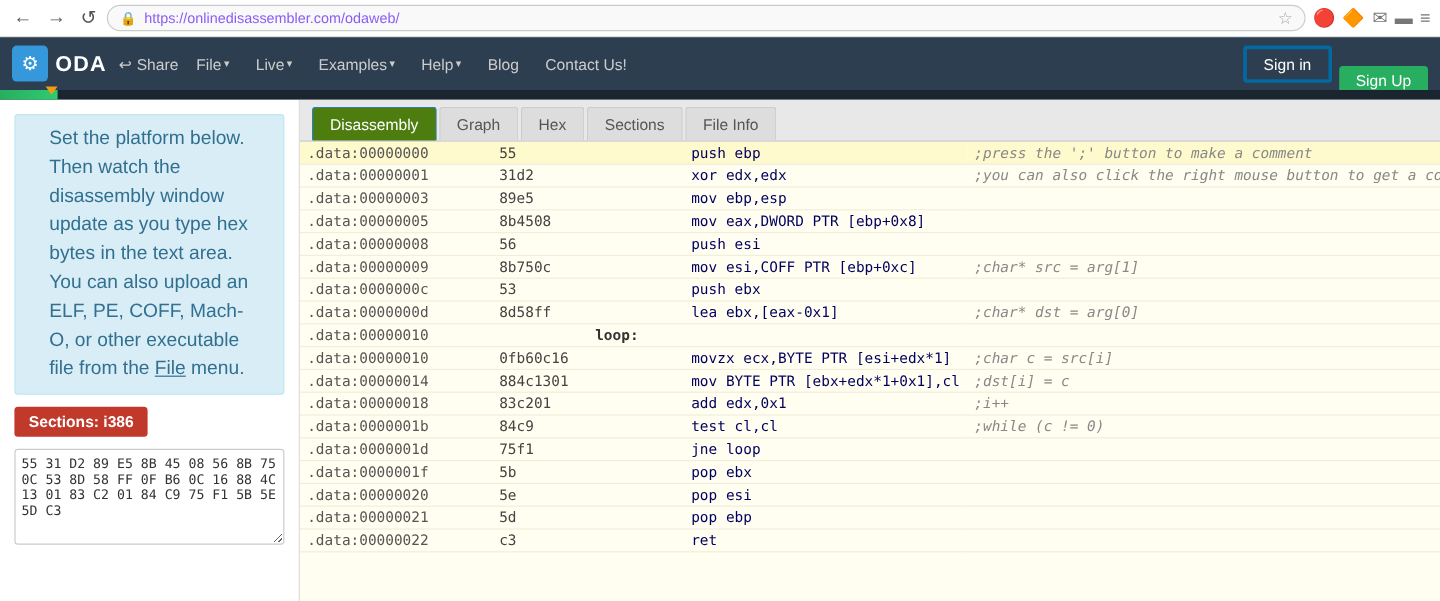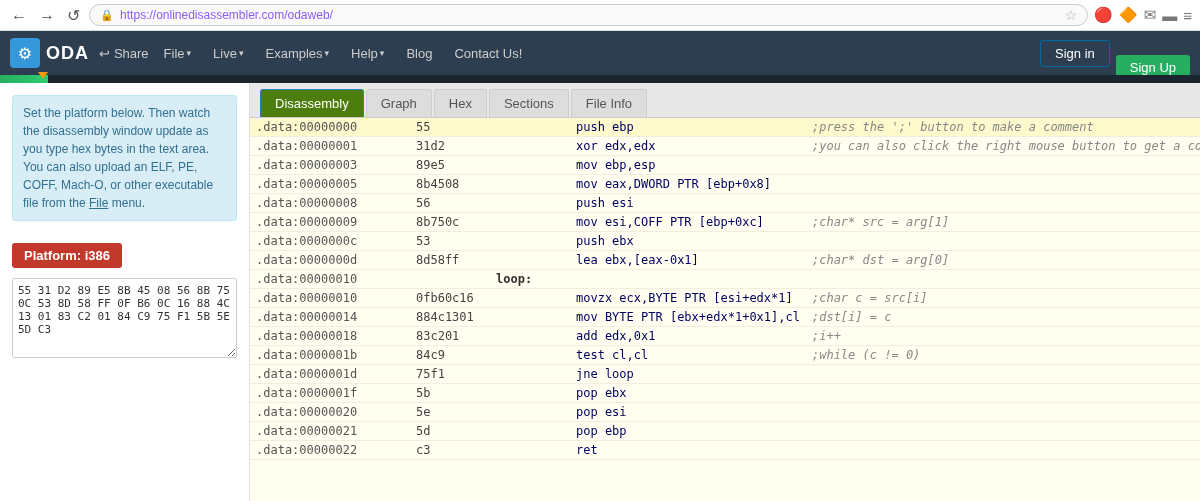--- a/index.html
+++ b/index.html
@@ -56,21 +56,21 @@
       cursor: pointer;
       font-size: 13px;
       display: flex;
       align-items: center;
       gap: 2px;
     }
     .nav-item .arrow { font-size: 9px; }
     .nav-spacer { flex: 1; }
     .btn-signin {
       background: transparent;
-      border: 1px solid #0369a1;
+      border: 3px solid #0369a1;
       color: #fff;
       padding: 5px 14px;
       border-radius: 3px;
       cursor: pointer;
       font-size: 13px;
       margin-right: 6px;
     }
     .btn-signup {
       background: #27ae60;
       border: none;
@@ -124,25 +124,25 @@
     .live-view-title {
       font-size: 14px;
       font-weight: bold;
       color: #333;
       margin-bottom: 10px;
     }
     .info-box {
       background: #d9edf7;
       border: 1px solid #bce8f1;
       border-radius: 3px;
-      padding: 8px 10px;
-      font-size: 12px;
+      padding: 8px 28px;
+      font-size: 16px;
       color: #31708f;
       line-height: 1.5;
-      margin-bottom: 22px;
+      margin-bottom: 10px;
     }
     .info-box a { color: #31708f; text-decoration: underline; }
     .platform-btn {
       background: #c0392b;
       color: #fff;
       border: none;
       border-radius: 3px;
       padding: 5px 12px;
       font-size: 13px;
       cursor: pointer;
@@ -325,21 +325,21 @@
     <div class="progress-marker"></div>
   </div>
 </div>
 
 <div class="main-layout">
 
   <div class="left-panel">
     <div class="info-box">
       <span>Set the platform below. Then watch the disassembly window update as you type hex bytes in the text area. You can also upload an ELF, PE, COFF, Mach-O, or other executable file from the </span><a href="#">File</a><span> menu.</span>
     </div>
-    <button class="platform-btn">Platform: i386</button>
+    <button class="platform-btn">Sections: i386</button>
     <textarea class="hex-textarea" style="">55 31 D2 89 E5 8B 45 08 56 8B 75 0C 53 8D 58 FF 0F B6 0C 16 88 4C 13 01 83 C2 01 84 C9 75 F1 5B 5E 5D C3</textarea>
   </div>
 
   <div class="right-panel">
 
     <div class="tabs-bar">
       <div class="tab active">
         <span>Disassembly</span>
       </div>
       <div class="tab">

